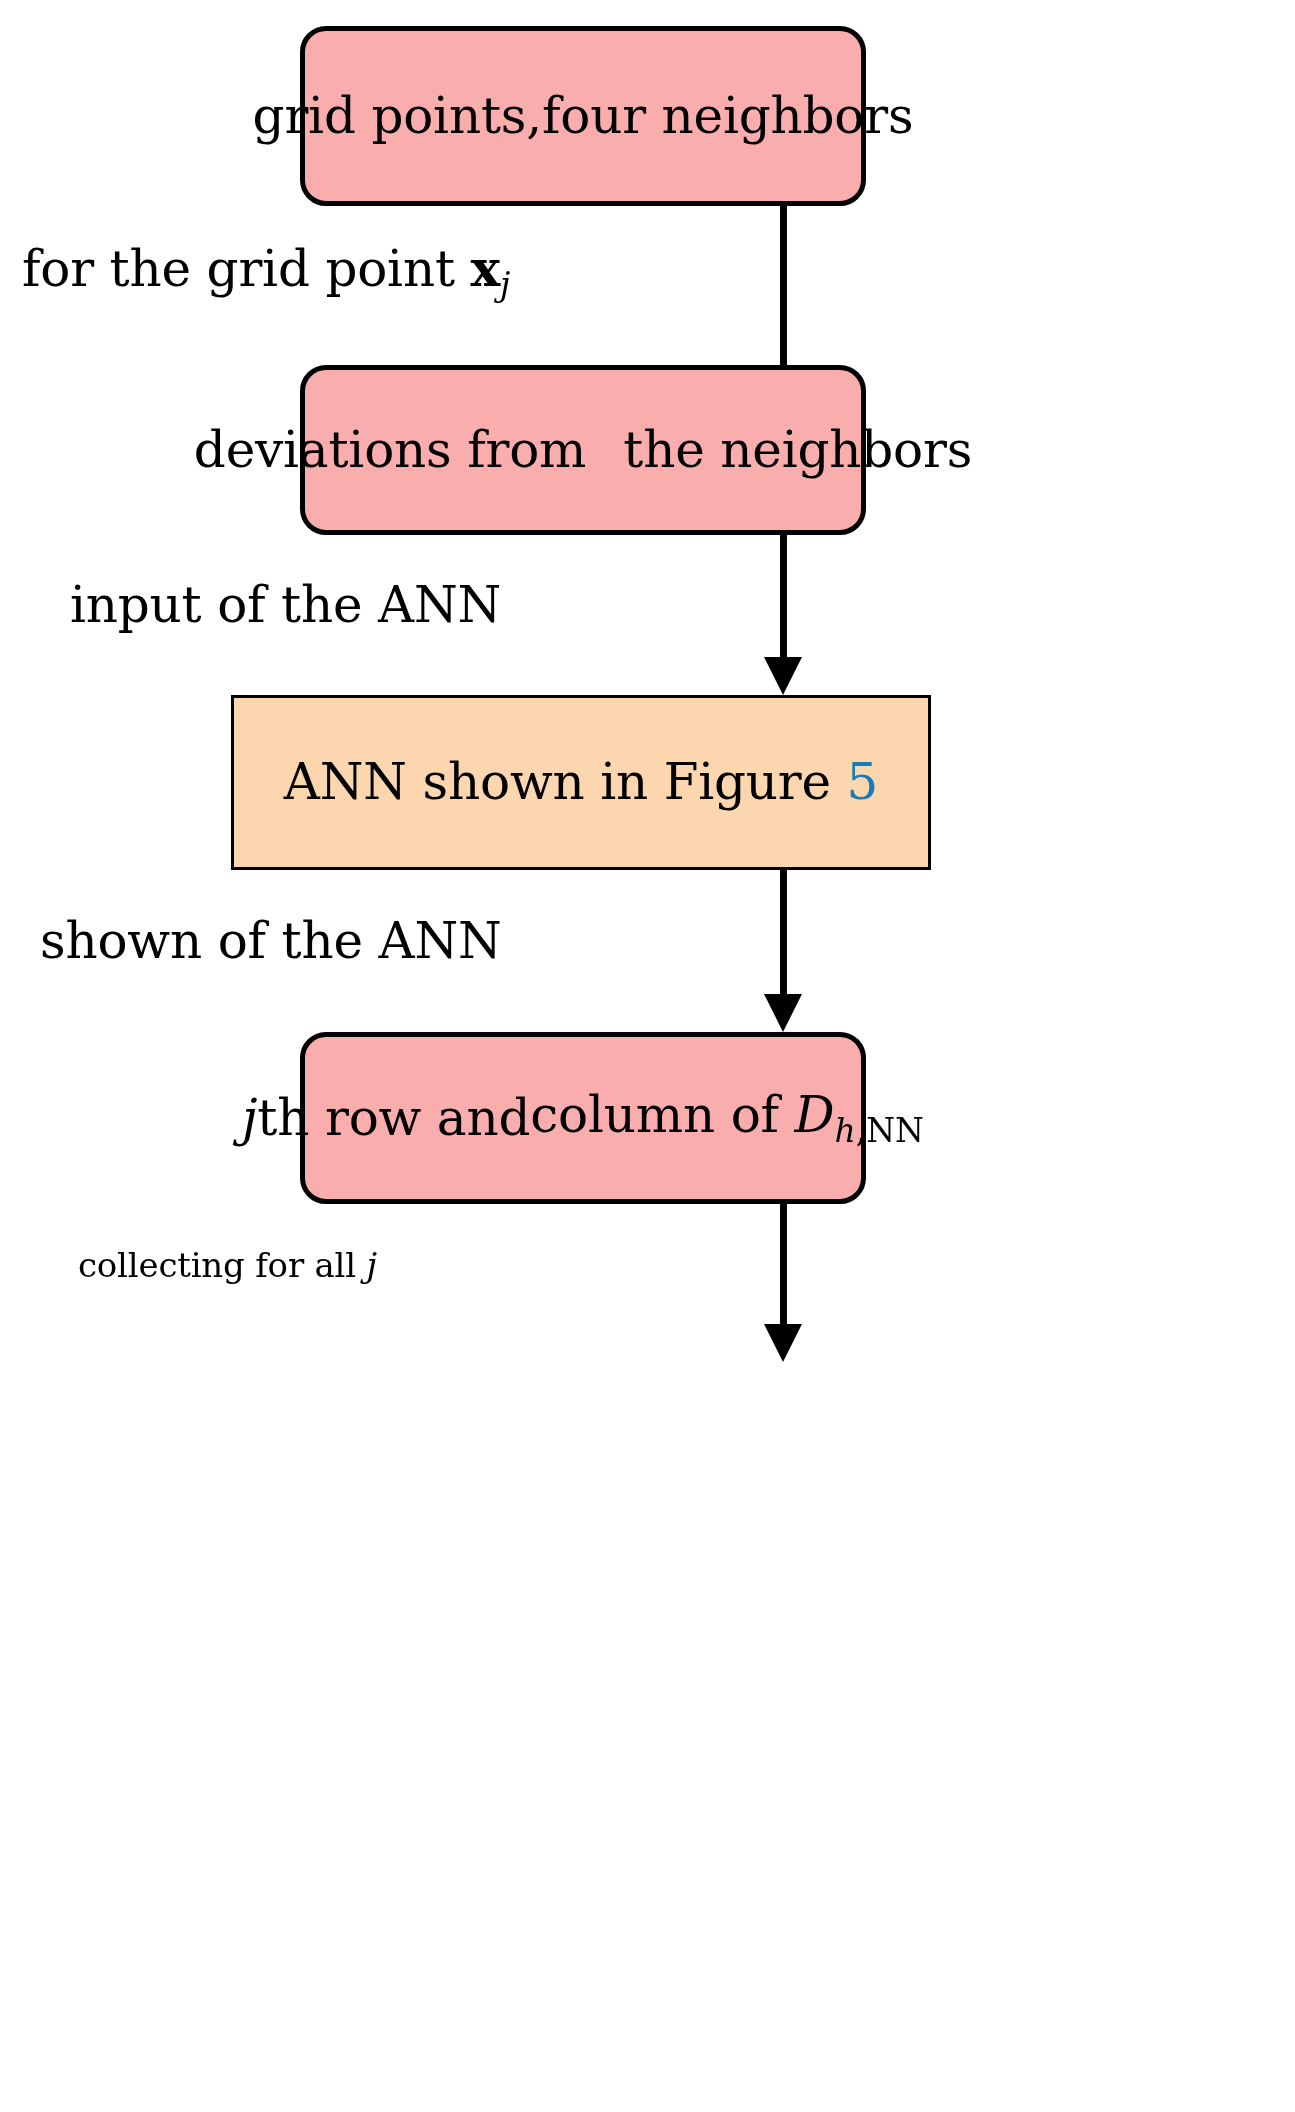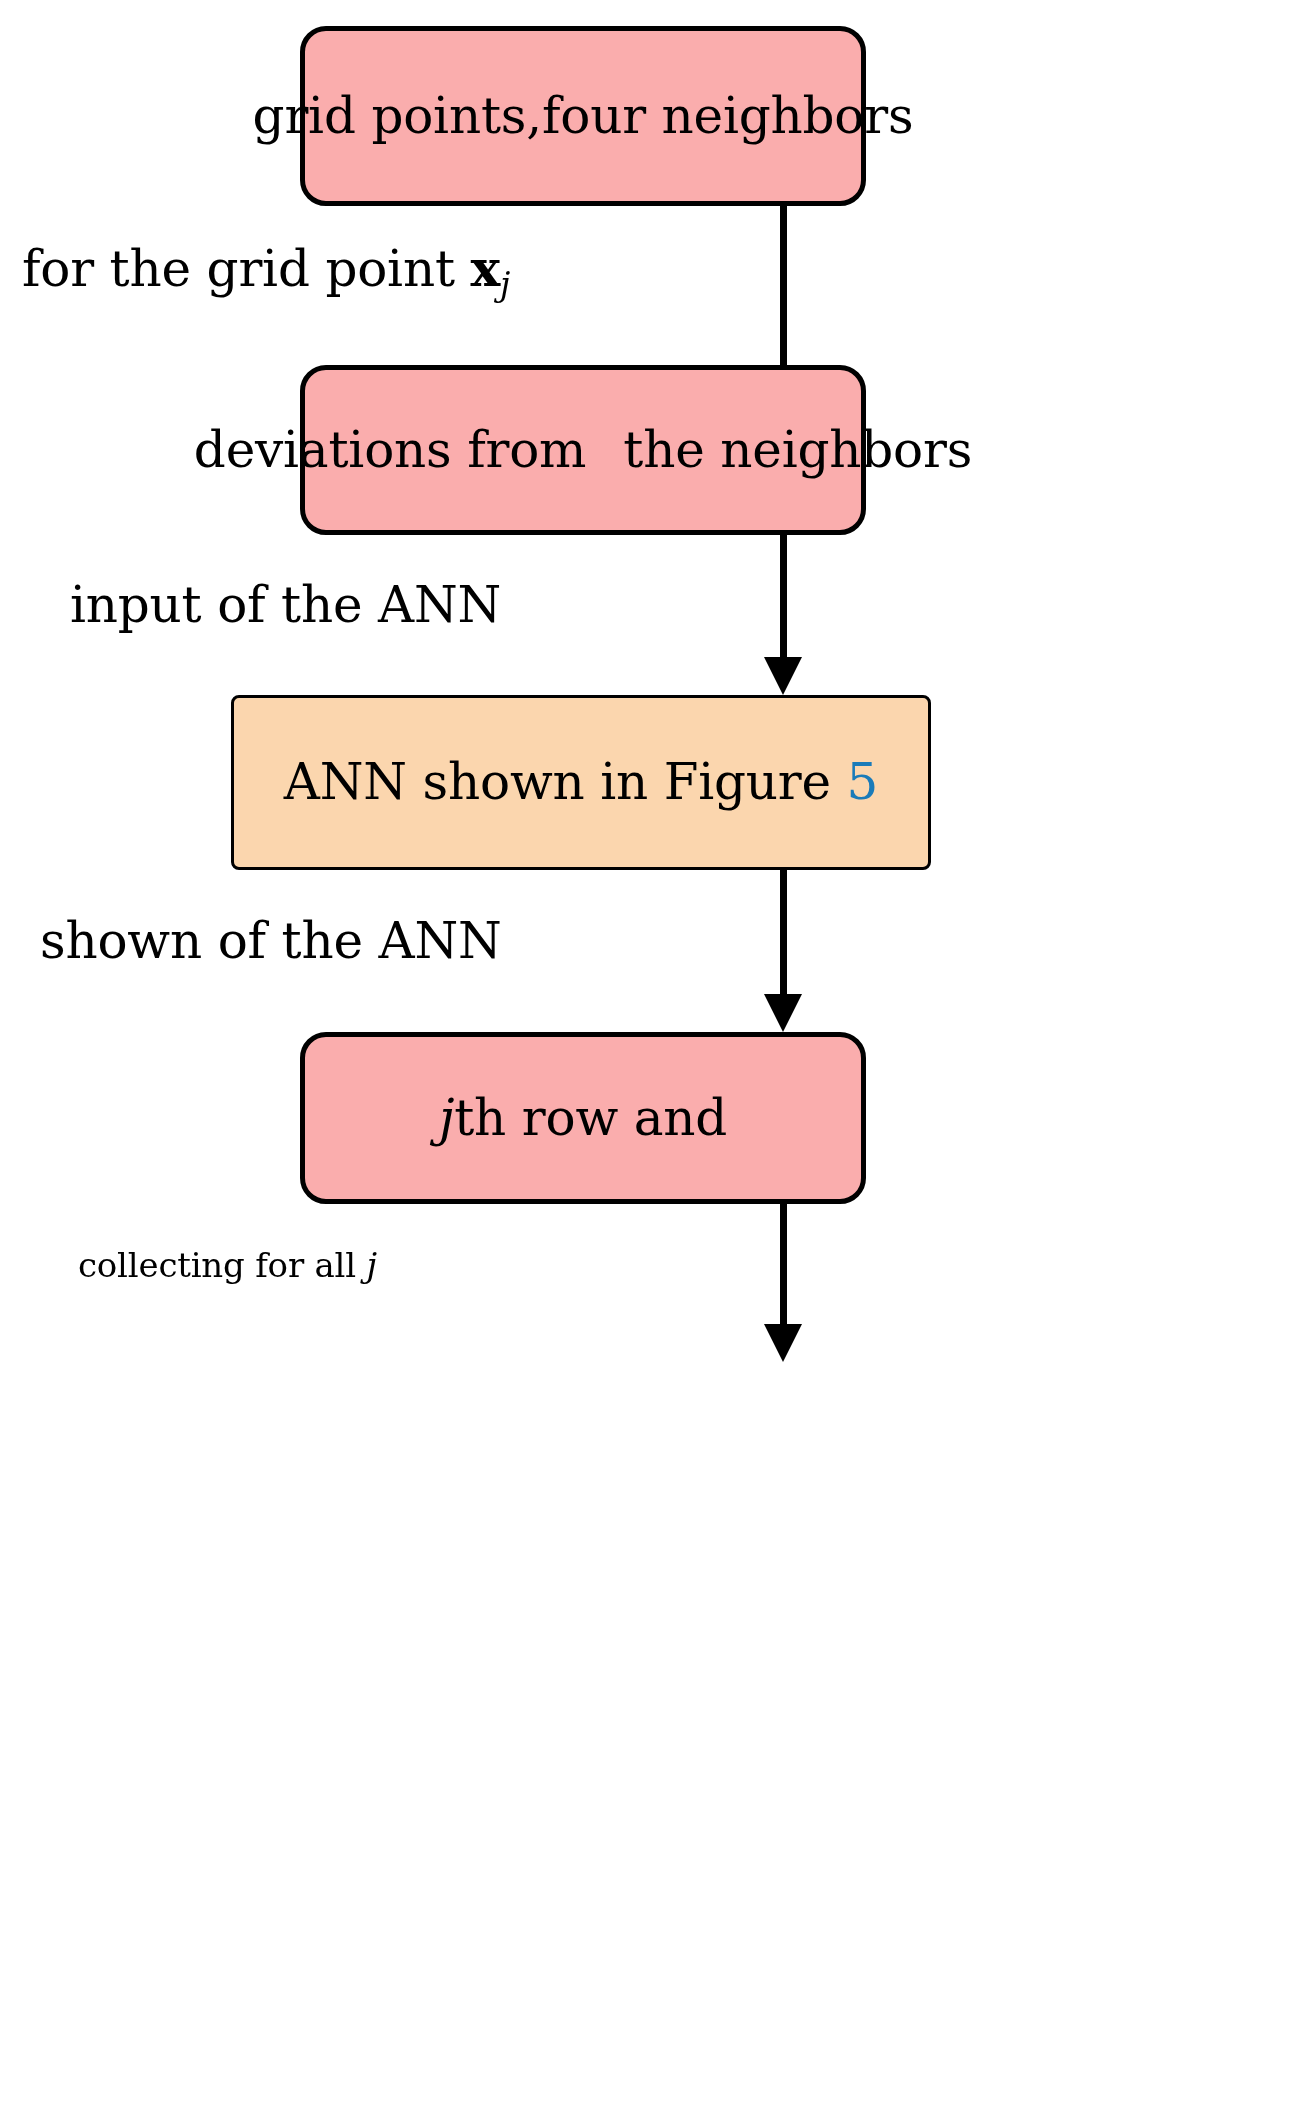--- a/index.html
+++ b/index.html
@@ -34,21 +34,21 @@
     letter-spacing: -0.2px;
   }
   .node.pink {
     background: #FAADAD;
     border: 5px solid #000000;
     border-radius: 26px;
   }
   .node.orange {
     background: #FBD6AE;
     border: 3px solid #000000;
-    border-radius: 8px;
+    border-radius: 0;
   }
   .node .line {
     display: block;
     white-space: nowrap;
   }
 
   
   .arrow {
     position: absolute;
     width: 0;
@@ -136,20 +136,23 @@
     <div class="head" style="top:124px;"></div>
   </div>
   <div class="edge-label" style="left:40px; top:916px; font-size:50px;">
     <span>shown of the ANN</span>
   </div>
 
   <div class="node pink" style="left:300px; top:1032px; width:566px; height:172px; font-size:50px;">
     <span class="line">
       <span class="mi">j</span><span>th row and</span>
     </span>
+    <span class="line">
+      <span>column of </span><span class="mi">D</span><span class="sub"><span class="mi">h</span><span class="mup">,NN</span></span>
+    </span>
   </div>
 
   <div class="arrow" style="left:783px; top:1204px; height:158px;">
     <div class="stem" style="height:123px;"></div>
     <div class="head" style="top:120px;"></div>
   </div>
   <div class="edge-label" style="left:78px; top:1248px; font-size:34px;">
     <span>collecting for all </span><span class="mi">j</span>
   </div>
 

